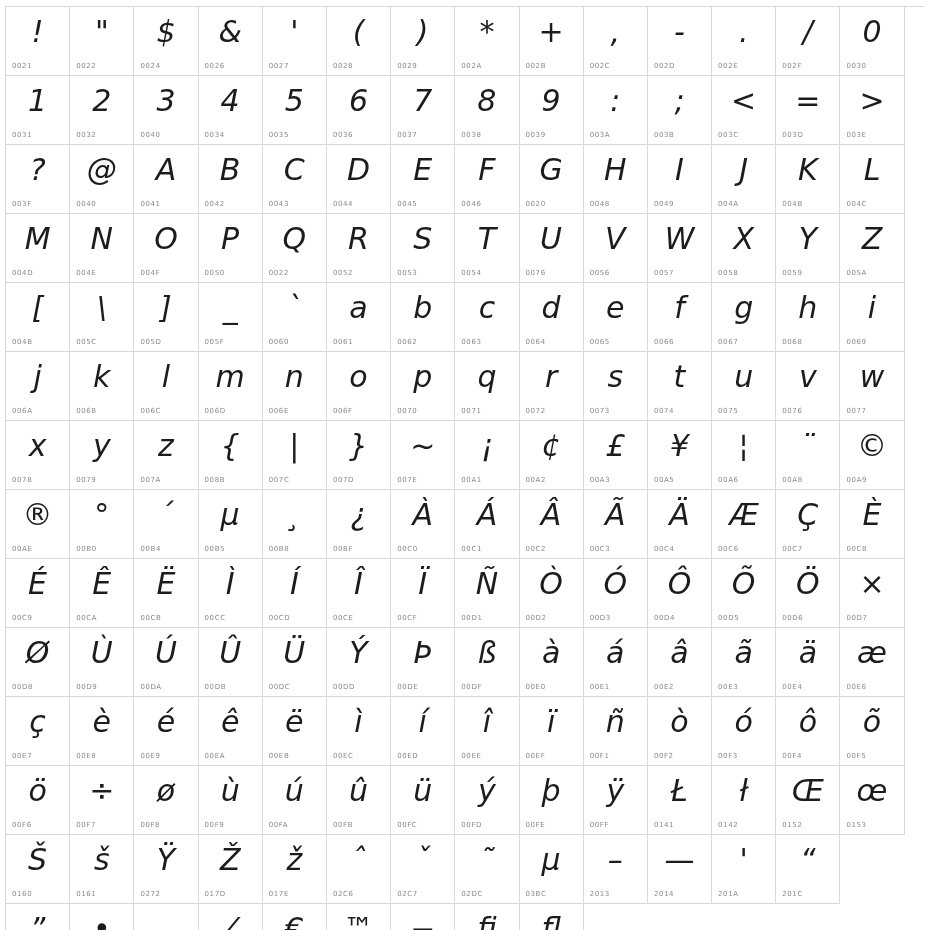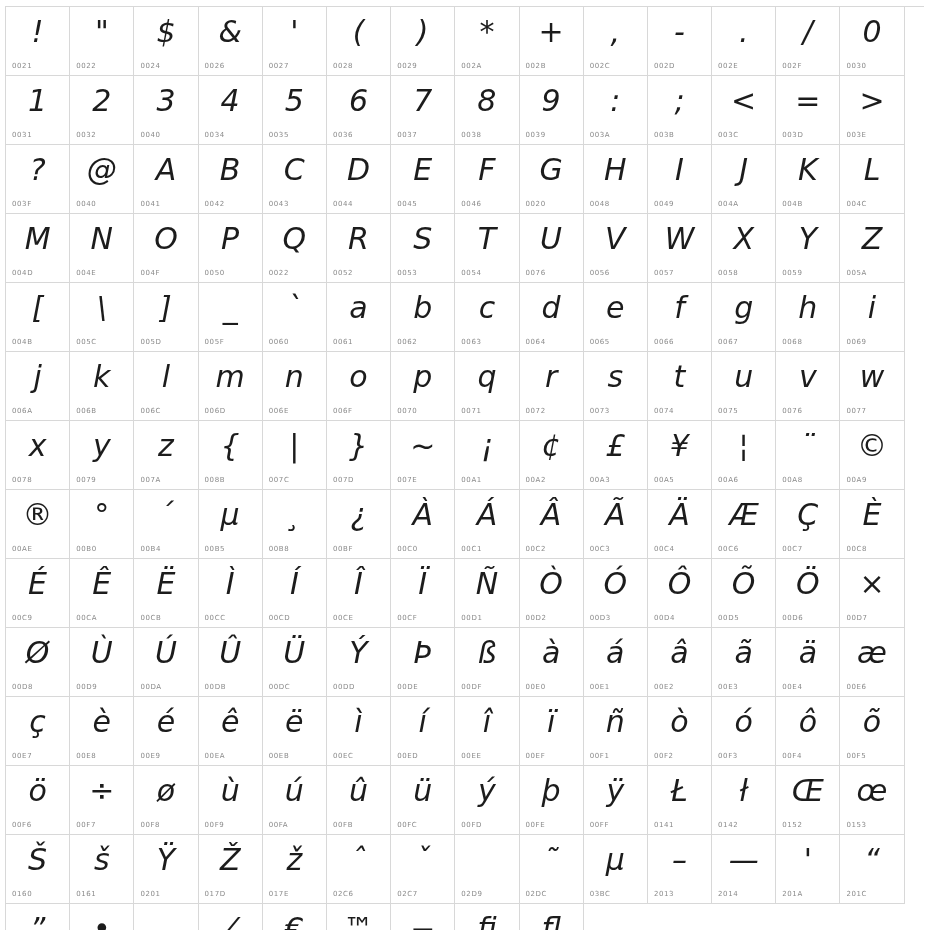--- a/index.html
+++ b/index.html
@@ -765,41 +765,37 @@
       <div class="glyph-cell">
         <div class="glyph-char">Š</div>
         <div class="glyph-code">0160</div>
       </div>
       <div class="glyph-cell">
         <div class="glyph-char">š</div>
         <div class="glyph-code">0161</div>
       </div>
       <div class="glyph-cell">
         <div class="glyph-char">Ÿ</div>
-        <div class="glyph-code">0201</div>
+        <div class="glyph-code">0272</div>
       </div>
       <div class="glyph-cell">
         <div class="glyph-char">Ž</div>
         <div class="glyph-code">017D</div>
       </div>
       <div class="glyph-cell">
         <div class="glyph-char">ž</div>
         <div class="glyph-code">017E</div>
       </div>
       <div class="glyph-cell">
         <div class="glyph-char">ˆ</div>
         <div class="glyph-code">02C6</div>
       </div>
       <div class="glyph-cell">
         <div class="glyph-char">ˇ</div>
         <div class="glyph-code">02C7</div>
-      </div>
-      <div class="glyph-cell">
-        <div class="glyph-char"></div>
-        <div class="glyph-code">02D9</div>
       </div>
       <div class="glyph-cell">
         <div class="glyph-char">˜</div>
         <div class="glyph-code">02DC</div>
       </div>
       <div class="glyph-cell">
         <div class="glyph-char">µ</div>
         <div class="glyph-code">03BC</div>
       </div>
       <div class="glyph-cell">

